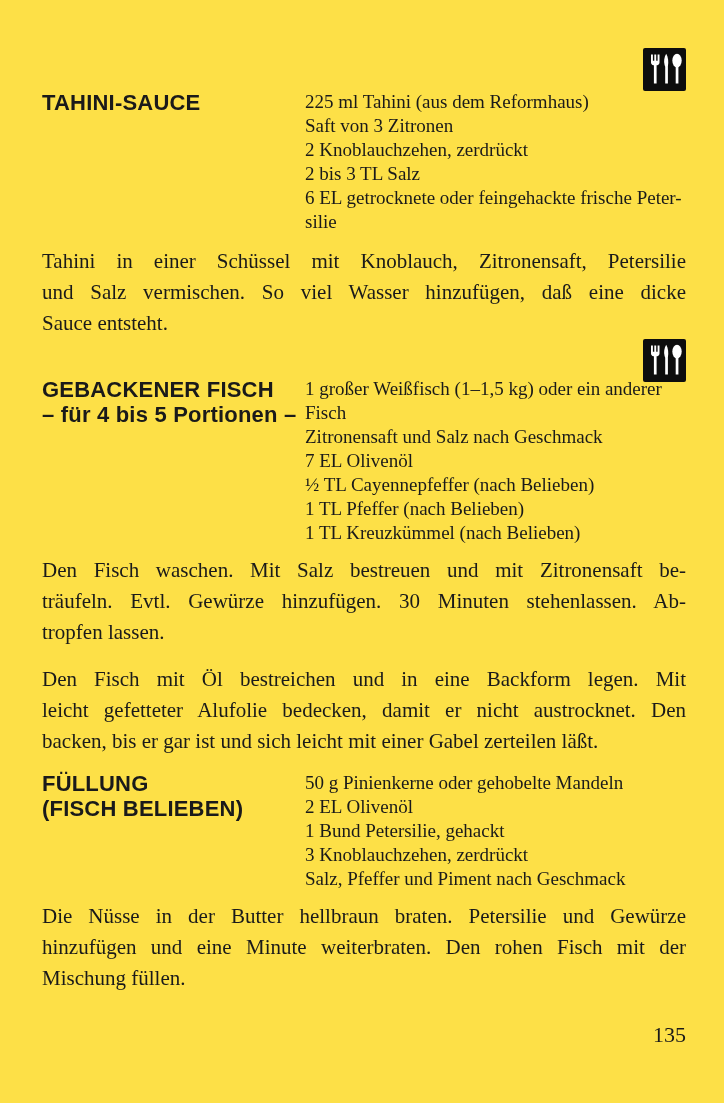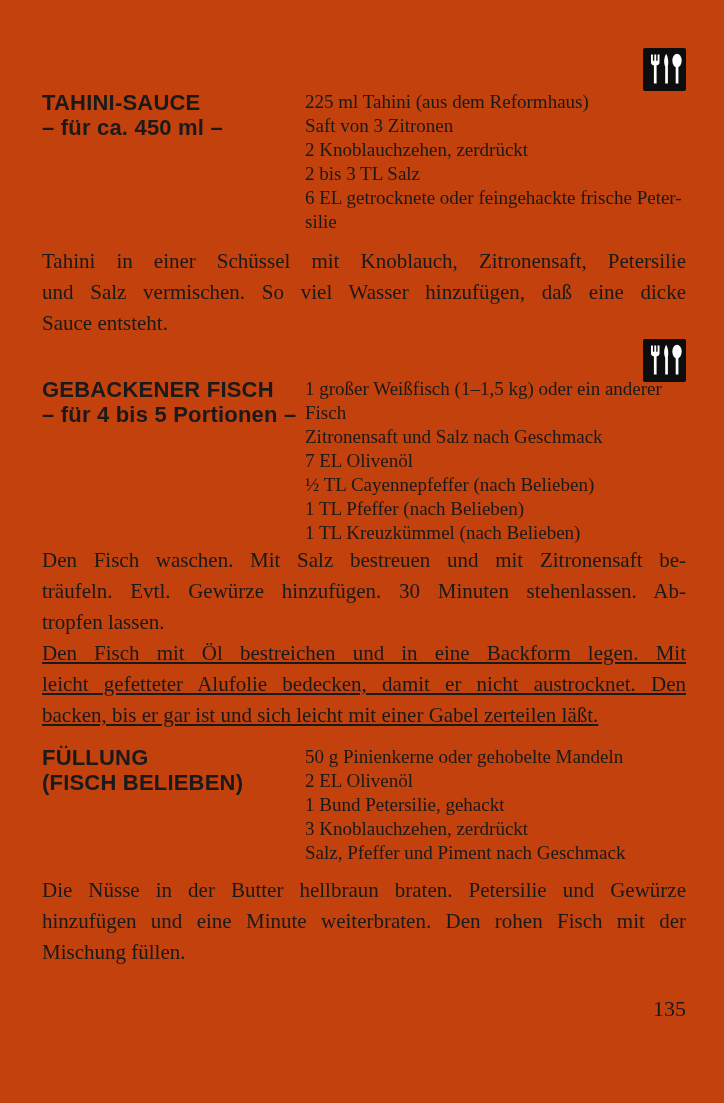--- a/index.html
+++ b/index.html
@@ -10,21 +10,21 @@
   body {
     width: 724px;
     height: 1103px;
   }
   .page {
     position: relative;
     width: 724px;
     height: 1103px;
     box-sizing: border-box;
     padding: 0 38px 0 42px;
-    background: #c2410c;
+    background: #fde047;
     color: #1a1a1a;
     font-family: "Liberation Serif", serif;
     overflow: hidden;
   }
   
   .recipe { position: relative; }
   .recipe-icon {
     position: absolute;
     top: 0;
     right: 0;
@@ -59,22 +59,22 @@
     line-height: 31px;
   }
   .pline {
     text-align: justify;
     text-align-last: justify;
   }
   .pline.last {
     text-align-last: left;
   }
   #para-tahini { margin-top: 12px; }
-  #para-fisch-1 { }
-  #para-fisch-2 { margin-top: 0; text-decoration: underline; }
+  #para-fisch-1 { margin-top: 10px; }
+  #para-fisch-2 { margin-top: 16px; }
   #para-fuellung { margin-top: 10px; }
 
   .page-number {
     margin-top: 28px;
     text-align: right;
     font-size: 22px;
   }
 </style>
 </head>
 <body>
@@ -89,21 +89,20 @@
           <path d="M8 6.5h1.9v6.3h1.4V6.5h1.9v6.3h1.4V6.5h1.9v8.1c0 1.4-1 2.5-2.4 2.7h-.5v18.2h-2.7V17.3h-.5C9 17.1 8 16 8 14.6V6.5z"></path>
           <path d="M23.2 5.8c-1.9 3.2-2.7 7.5-1.6 11.2l.6 1.8v16.7h2.7V18.3c.8-4.3.4-9-1.7-12.5z"></path>
           <ellipse cx="34" cy="12.6" rx="4.7" ry="6.9"></ellipse>
           <rect x="32.7" y="18.5" width="2.7" height="17"></rect>
         </g>
       </svg>
     </span>
     <div class="cols">
       <div class="col-left">
         <div>TAHINI-SAUCE</div>
-        <div>– für ca. 450 ml –</div>
       </div>
       <div class="col-right">
         <div class="ing-line">225 ml Tahini (aus dem Reformhaus)</div>
         <div class="ing-line">Saft von 3 Zitronen</div>
         <div class="ing-line">2 Knoblauchzehen, zerdrückt</div>
         <div class="ing-line">2 bis 3 TL Salz</div>
         <div class="ing-line">6 EL getrocknete oder feingehackte frische Peter-</div>
         <div class="ing-line">silie</div>
       </div>
     </div>

